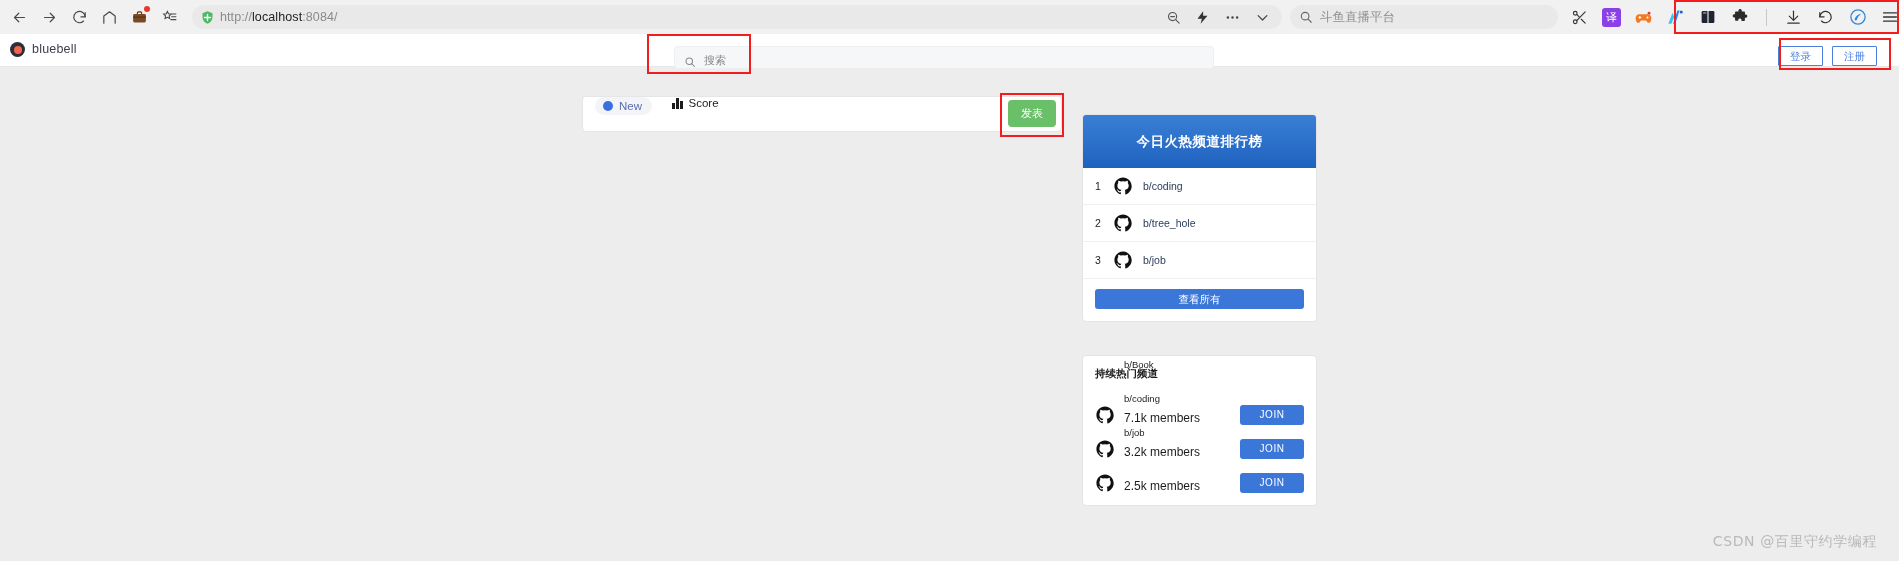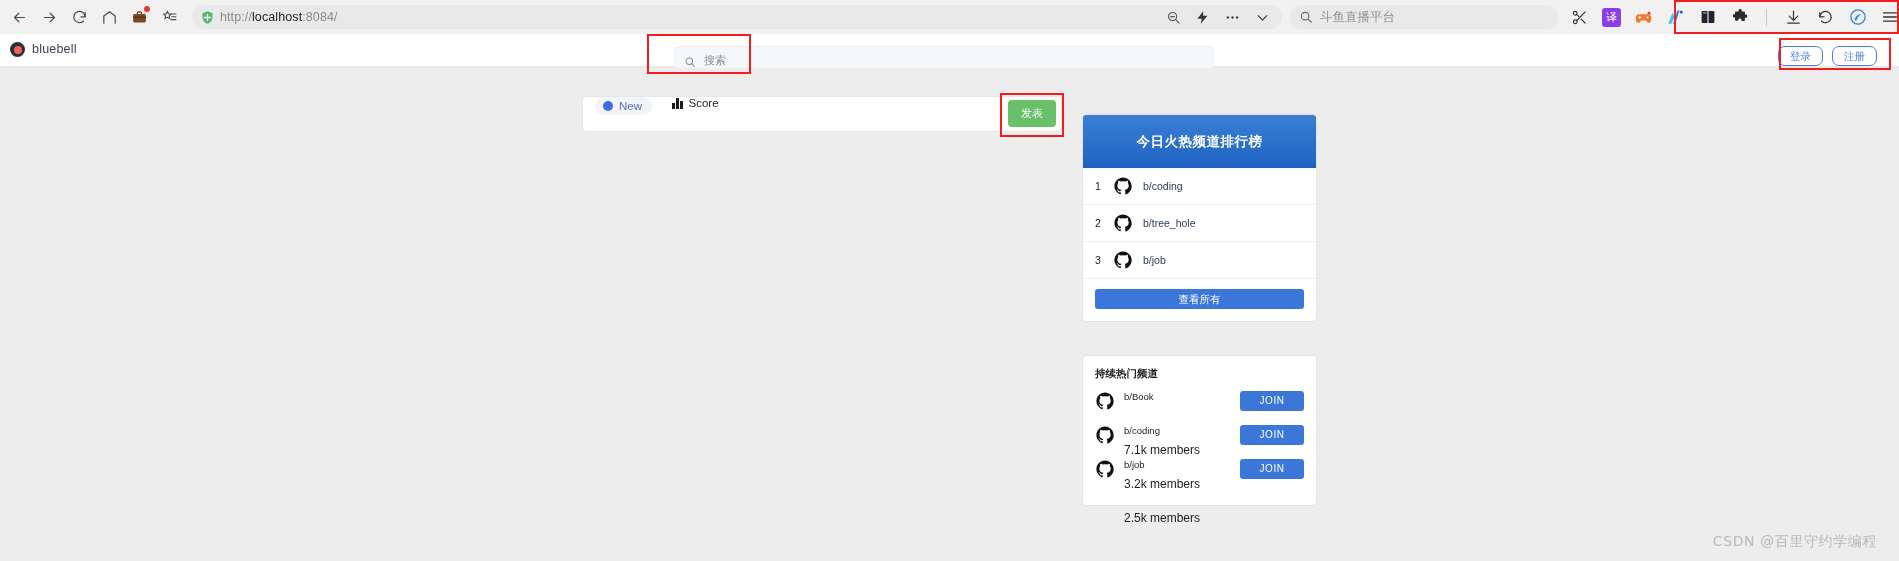--- a/index.html
+++ b/index.html
@@ -101,21 +101,21 @@
   }
   #site-search .mag { margin-right: 8px; display: flex; color: #878a8c; }
   #site-search .ph { font-size: 11px; color: #878a8c; }
 
   #auth-buttons {
     position: absolute; right: 22px; top: 46px;
     display: flex; gap: 9px;
   }
   .auth-btn {
     width: 45px; height: 20px;
-    border: 1px solid #4a7fe0; border-radius: 7px;
+    border: 1px solid #4a7fe0; border-radius: 1px;
     color: #4a7fe0; background: #fff;
     font-size: 10.5px; line-height: 18px; text-align: center;
     font-family: "DejaVu Sans", sans-serif;
   }
 
   
   #toolbar-card {
     position: absolute; left: 582px; top: 96px;
     width: 480px; height: 36px;
     background: #fff; border: 1px solid #e4e6e8; border-radius: 4px;
@@ -178,21 +178,21 @@
     position: absolute; left: 1082px; top: 355px;
     width: 235px;
     background: #fff; border: 1px solid #e2e4e6; border-radius: 4px;
     padding: 11px 12px 12px;
   }
   #popular-title {
     font-size: 10.5px; color: #1c1c1c; font-weight: bold;
     font-family: "DejaVu Sans", sans-serif; margin-bottom: 10px;
   }
   .pop-row {
-    display: flex; align-items: flex-start; height: 34px; gap: 9px;
+    display: flex; align-items: flex-end; height: 34px; gap: 9px;
   }
   .pop-meta { display: flex; flex-direction: column; gap: 1px; }
   .pop-name { font-size: 9.5px; color: #1c1c1c; }
   .pop-members { font-size: 12px; color: #1c1c1c; margin-top: 40px; }
   .join-btn {
     margin-left: auto; width: 64px; height: 20px;
     background: #3b77d8; border: none; border-radius: 3px;
     color: #fff; font-size: 10px; line-height: 20px; text-align: center;
     letter-spacing: .5px;
   }

